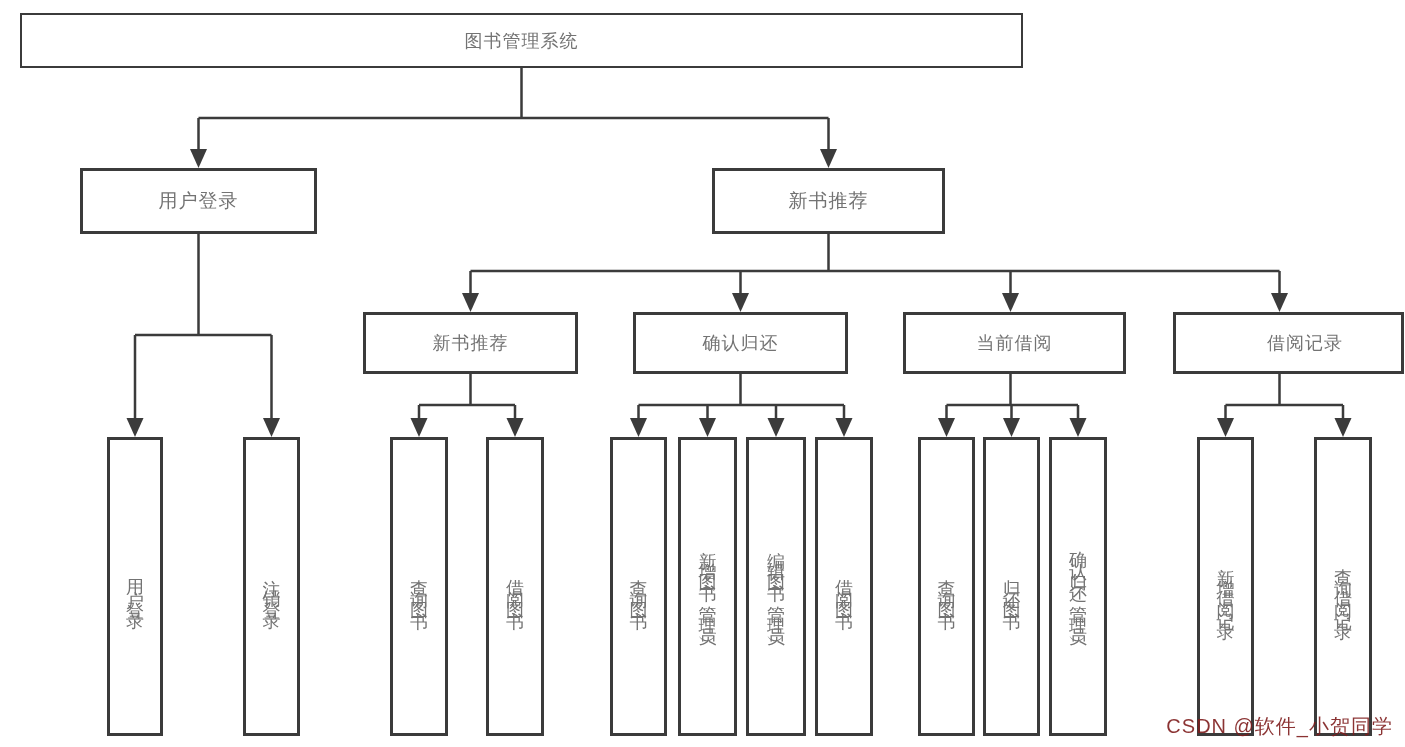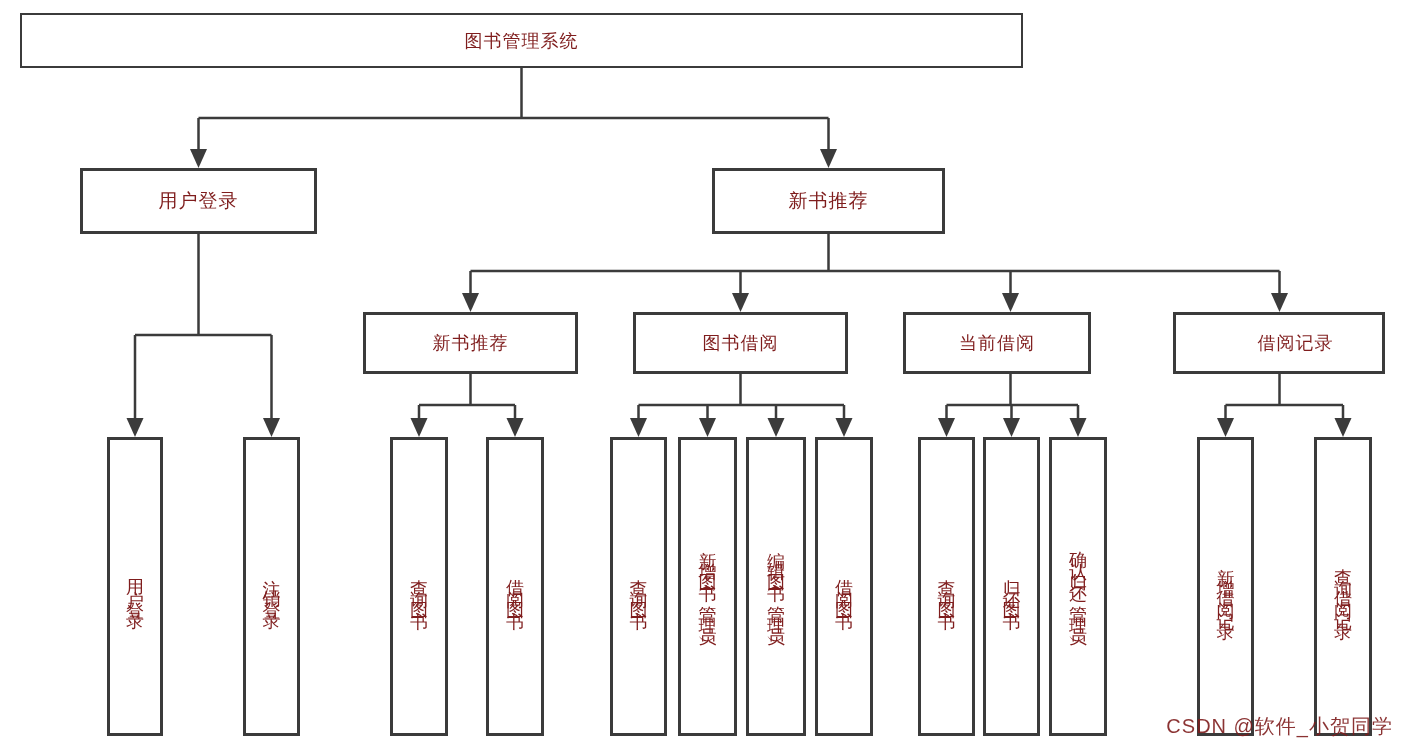--- a/index.html
+++ b/index.html
@@ -21,21 +21,21 @@
     top: 0;
     width: 1405px;
     height: 747px;
     pointer-events: none;
   }
   .node {
     position: absolute;
     box-sizing: border-box;
     background: #ffffff;
     border: 3px solid #3b3b3b;
-    color: #7f1d1d;
+    color: #737373;
     display: flex;
     align-items: center;
     justify-content: center;
     text-align: center;
   }
   .node.root { border-width: 2px; }
   .node.h { font-size: 18px; letter-spacing: 1px; }
   .node.h.big { font-size: 19px; }
   .node.v span {
     writing-mode: vertical-rl;
@@ -133,26 +133,26 @@
     <span>用户登录</span>
   </div>
   <div class="node h big" style="left:712px; top:168px; width:233px; height:66px;">
     <span>新书推荐</span>
   </div>
 
   <div class="node h" style="left:363px; top:312px; width:215px; height:62px;">
     <span>新书推荐</span>
   </div>
   <div class="node h" style="left:633px; top:312px; width:215px; height:62px;">
-    <span>图书借阅</span>
-  </div>
-  <div class="node h" style="left:903px; top:312px; width:188px; height:62px;">
+    <span>确认归还</span>
+  </div>
+  <div class="node h" style="left:903px; top:312px; width:223px; height:62px;">
     <span>当前借阅</span>
   </div>
-  <div class="node h" style="left:1173px; top:312px; width:212px; height:62px;padding-left:33px;">
+  <div class="node h" style="left:1173px; top:312px; width:231px; height:62px;padding-left:33px;">
     <span>借阅记录</span>
   </div>
 
   <div class="node v" style="left:107px; top:437px; width:56px; height:299px;">
     <span>用户登录</span>
   </div>
   <div class="node v" style="left:243px; top:437px; width:57px; height:299px;">
     <span>注销登录</span>
   </div>
 

